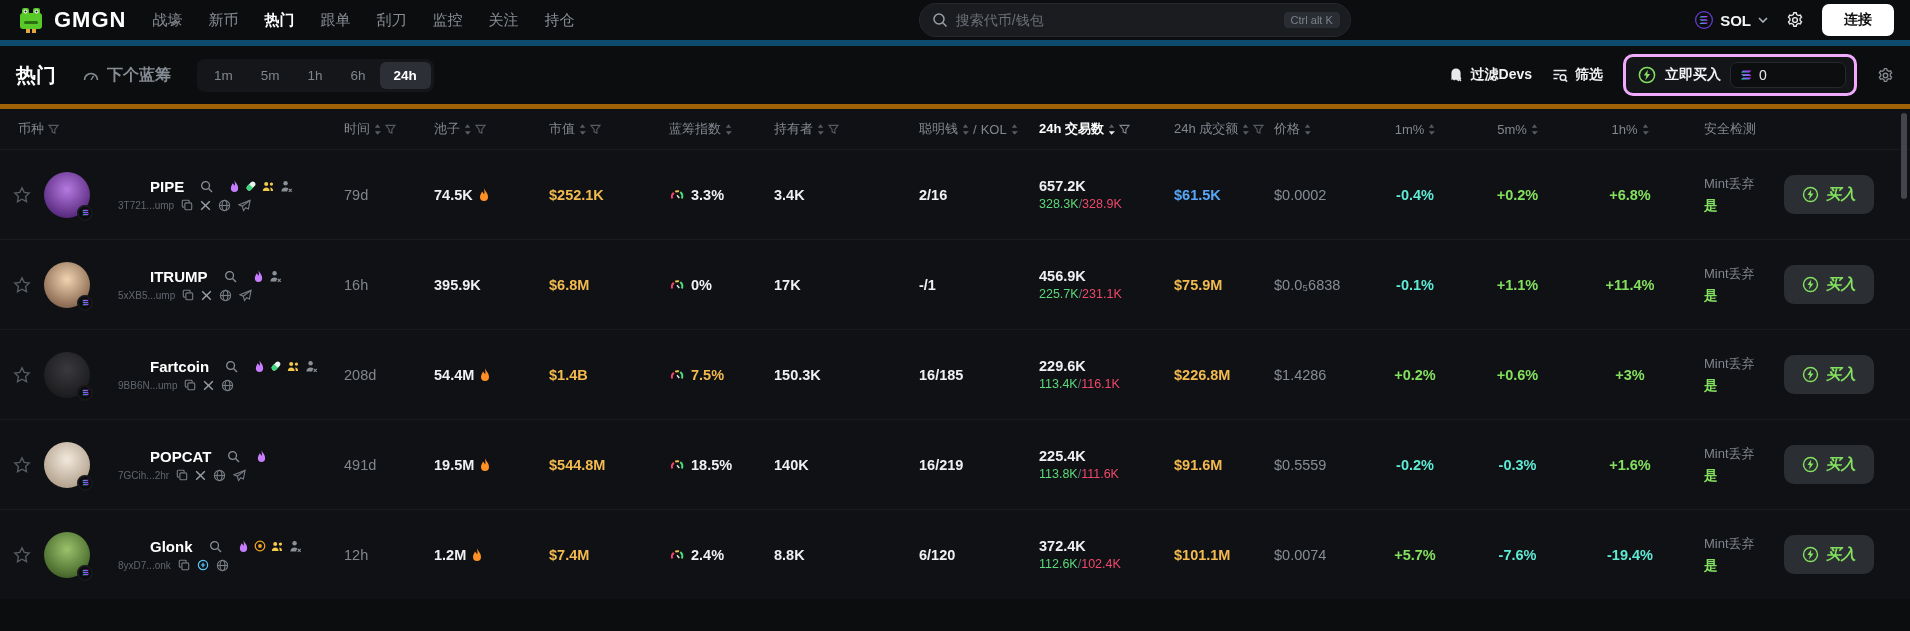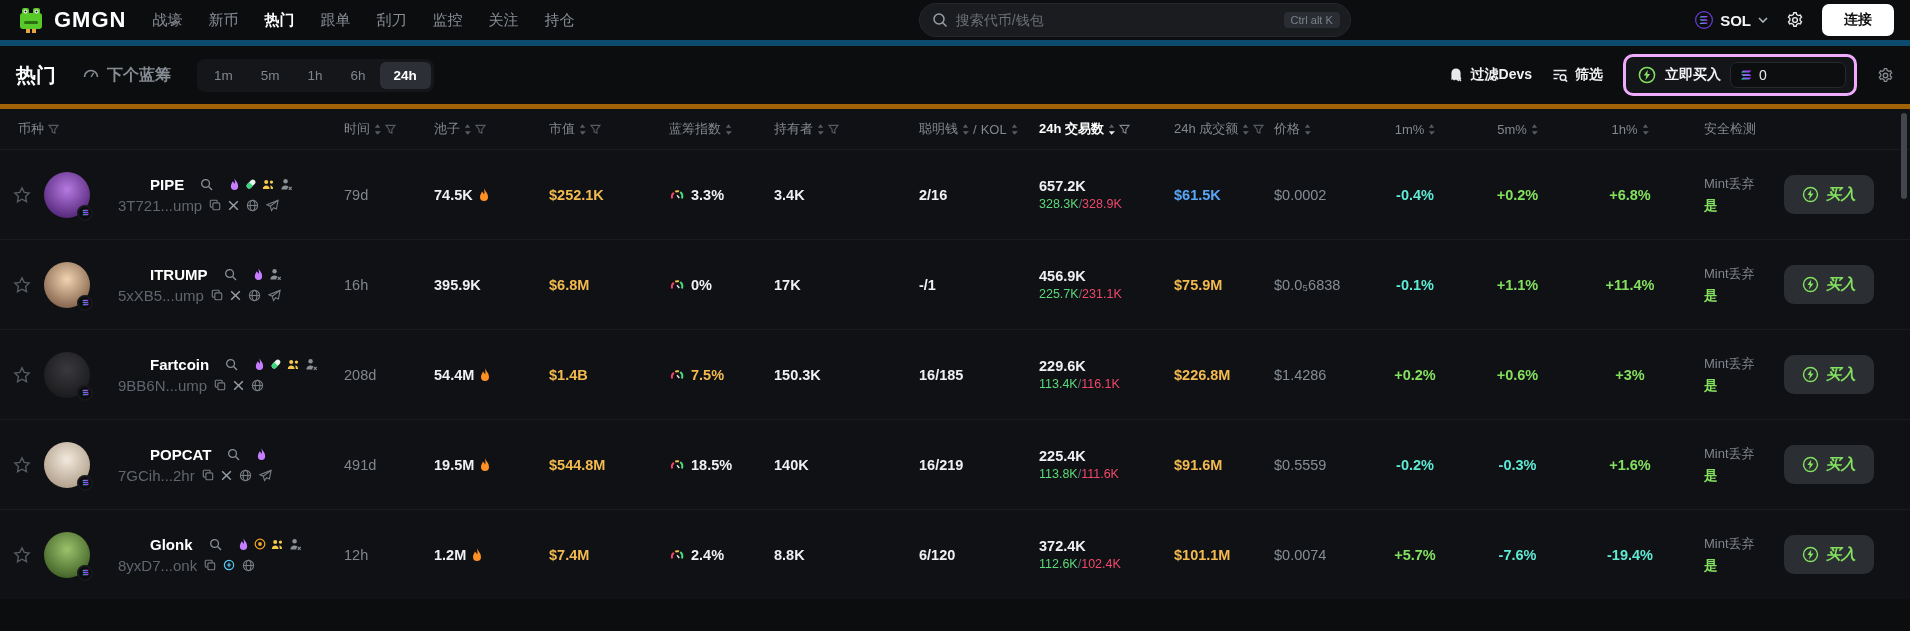--- a/index.html
+++ b/index.html
@@ -26,21 +26,21 @@
   .kbd { background:#2a2d33; color:#7b828b; font-size:11px; border-radius:4px; padding:2px 7px; white-space:nowrap; }
   .top-right { display:flex; align-items:center; gap:18px; }
   .chain-sel { display:flex; align-items:center; gap:7px; cursor:pointer; }
   .chain-label { font-size:15px; font-weight:bold; color:#f2f4f6; }
   .gear { color:#e6e8eb; cursor:pointer; }
   .connect-btn { background:#fff; color:#111; border:none; border-radius:7px; font-weight:bold; font-size:14px; padding:7px 22px; cursor:pointer; font-family:inherit; }
 
   
   .subheader { height:58px; display:flex; align-items:center; padding:0 16px; gap:26px; }
   .page-title { font-size:20px; font-weight:bold; color:#fff; }
-  .next-bluechip { display:flex; align-items:flex-start; gap:7px; color:#878d95; font-size:16px; font-weight:bold; cursor:pointer; }
+  .next-bluechip { display:flex; align-items:center; gap:7px; color:#878d95; font-size:16px; font-weight:bold; cursor:pointer; }
   .time-group { display:flex; background:#141619; border-radius:8px; padding:3px; }
   .time-btn { color:#80868d; font-size:13.5px; padding:6px 14px; border-radius:6px; cursor:pointer; }
   .time-btn.active { background:#2c3036; color:#fff; font-weight:bold; }
   .sub-right { margin-left:auto; display:flex; align-items:center; gap:20px; }
   .tool { display:flex; align-items:center; gap:7px; color:#f0f2f4; font-size:14px; font-weight:bold; cursor:pointer; }
   .instant { display:flex; align-items:center; gap:9px; background:#131518; border:3px solid #f0abfc; border-radius:10px; padding:5px 8px 5px 12px; }
   .instant-label { color:#f0f2f4; font-weight:bold; font-size:14px; }
   .instant-input { display:flex; align-items:center; gap:6px; background:#0d0e10; border:1px solid #26292e; border-radius:7px; padding:4px 8px; }
   .instant-input input { width:78px; background:transparent; border:none; outline:none; color:#e8eaed; font-size:14px; font-family:inherit; }
   .sub-gear { color:#84898f; cursor:pointer; }
@@ -59,21 +59,21 @@
   .td-star { justify-content:center; padding-left:0; }
   .td-avatar { padding-left:0; }
   .avatar { width:46px; height:46px; border-radius:50%; position:relative; }
   .solbadge { position:absolute; right:-3px; bottom:-3px; width:16px; height:16px; border-radius:50%; background:#0b0c0e; border:2px solid #17181b; display:flex; align-items:center; justify-content:center; }
   .td-token { flex-direction:column; align-items:flex-start; justify-content:center; gap:4px; padding-left:12px; }
   .t-line1 { display:flex; align-items:center; gap:16px;margin-left:32px; }
   .sym { font-size:15px; font-weight:bold; color:#fff; }
   .mag { color:#8a9097; }
   .badges { display:flex; gap:5px; align-items:center; }
   .t-line2 { display:flex; align-items:center; gap:7px; }
-  .addr { color:#60666e; font-size:15px; font-weight:normal; }
+  .addr { color:#60666e; font-size:10px; font-weight:normal; }
   .links { display:flex; gap:7px; align-items:center; color:#777d85; }
   .td-age { color:#80868d; font-weight:normal; }
   .td-pool { gap:5px; }
   .td-mcap { color:#f3bb4f; }
   .td-bc { gap:6px; font-weight:bold; }
   .bc-val.yellow { color:#f3bb4f; }
   .td-tx { flex-direction:column; align-items:flex-start; justify-content:center; gap:3px; }
   .tx-main { font-size:14.5px; }
   .tx-sub { font-size:12.5px; font-weight:normal; }
   .tx-sub .buys { color:#5bd97a; }

